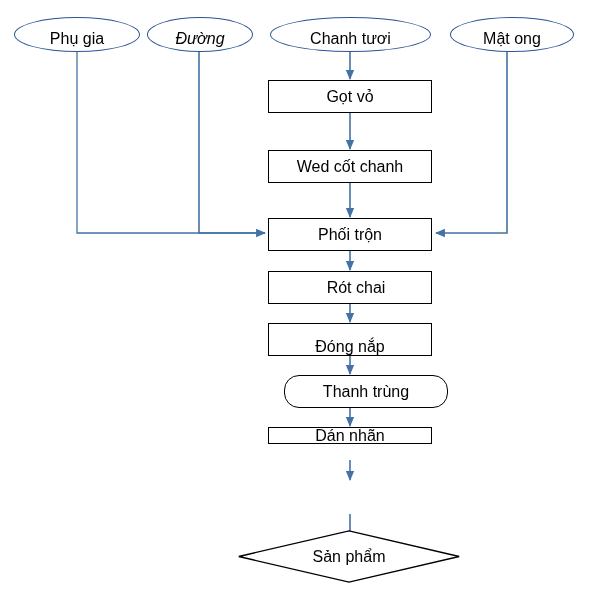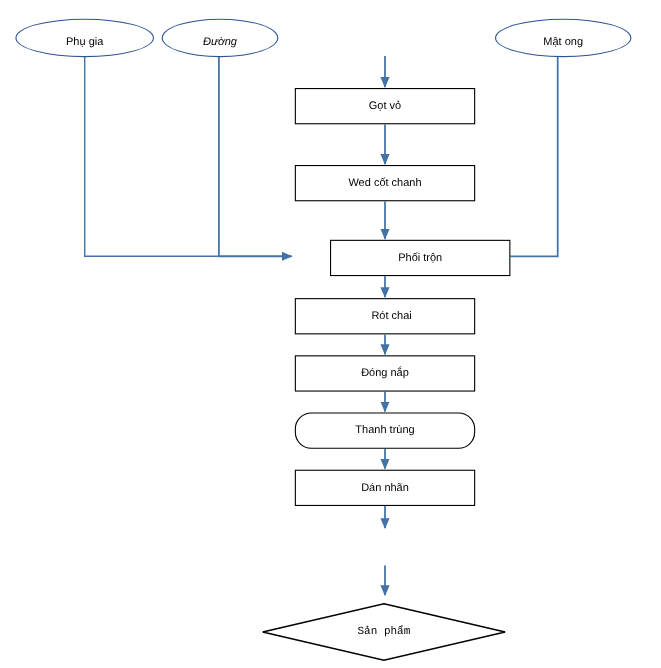--- a/index.html
+++ b/index.html
@@ -24,21 +24,21 @@
     width: 601px;
     height: 607px;
   }
   .node {
     position: absolute;
     box-sizing: border-box;
     display: flex;
     align-items: center;
     justify-content: center;
     color: #000000;
-    font-size: 10px;
+    font-size: 16px;
     line-height: 1;
     white-space: nowrap;
   }
   .node-ellipse {
     border: 1.2px solid #2e5496;
     border-radius: 50%;
     background: #ffffff;
     overflow: hidden;
   }
   .node-ellipse .node-label {
@@ -104,54 +104,57 @@
   </svg>
 
   <div class="node node-ellipse" style="left:14px; top:17px; width:126px; height:35px;">
     <span class="node-label">Phụ gia</span>
   </div>
 
   <div class="node node-ellipse" style="left:147px; top:17px; width:106px; height:35px;font-style:italic;">
     <span class="node-label">Đường</span>
   </div>
 
+  <div class="node node-ellipse" style="left:270px; top:17px; width:161px; height:35px;">
+    <span class="node-label">Chanh tươi</span>
+  </div>
 
   <div class="node node-ellipse" style="left:450px; top:17px; width:124px; height:35px;">
     <span class="node-label">Mật ong</span>
   </div>
 
   <div class="node node-process" style="left:268px; top:80px; width:164px; height:33px;">
     <span class="node-label">Gọt vỏ</span>
   </div>
 
   <div class="node node-process" style="left:268px; top:150px; width:164px; height:33px;">
     <span class="node-label">Wed cốt chanh</span>
   </div>
 
-  <div class="node node-process" style="left:268px; top:218px; width:164px; height:33px;margin-left:32px;">
+  <div class="node node-process" style="left:268px; top:218px; width:164px; height:33px;">
     <span class="node-label">Phối trộn</span>
   </div>
 
   <div class="node node-process" style="left:268px; top:271px; width:164px; height:33px;padding-left:12px;">
     <span class="node-label">Rót chai</span>
   </div>
 
-  <div class="node node-process" style="left:268px; top:323px; width:164px; height:33px;">
+  <div class="node node-process" style="left:268px; top:323px; width:164px; height:33px;align-items:flex-end;">
     <span class="node-label">Đóng nắp</span>
   </div>
 
-  <div class="node node-process" style="left:268px; top:375px; width:164px; height:33px;border-radius:15px;">
+  <div class="node node-process" style="left:284px; top:375px; width:164px; height:33px;border-radius:15px;">
     <span class="node-label">Thanh trùng</span>
   </div>
 
-  <div class="node node-process" style="left:268px; top:427px; width:164px; height:33px;">
+  <div class="node node-process" style="left:268px; top:427px; width:164px; height:17px;">
     <span class="node-label">Dán nhãn</span>
   </div>
 
 
-  <div class="node node-terminator" style="left:238px; top:548px; width:222px; height:53px;font-family:Liberation Mono, monospace;">
+  <div class="node node-terminator" style="left:238px; top:530px; width:222px; height:53px;">
     <svg class="diamond-shape" viewBox="0 0 222 53" preserveAspectRatio="none" xmlns="http://www.w3.org/2000/svg">
       <polygon points="111,0.8 221.2,26.5 111,52.2 0.8,26.5" fill="#ffffff" stroke="#000000" stroke-width="1.3" vector-effect="non-scaling-stroke"></polygon>
     </svg>
     <span class="node-label">Sản phẩm</span>
   </div>
 
 </div>
 
 </body></html>

